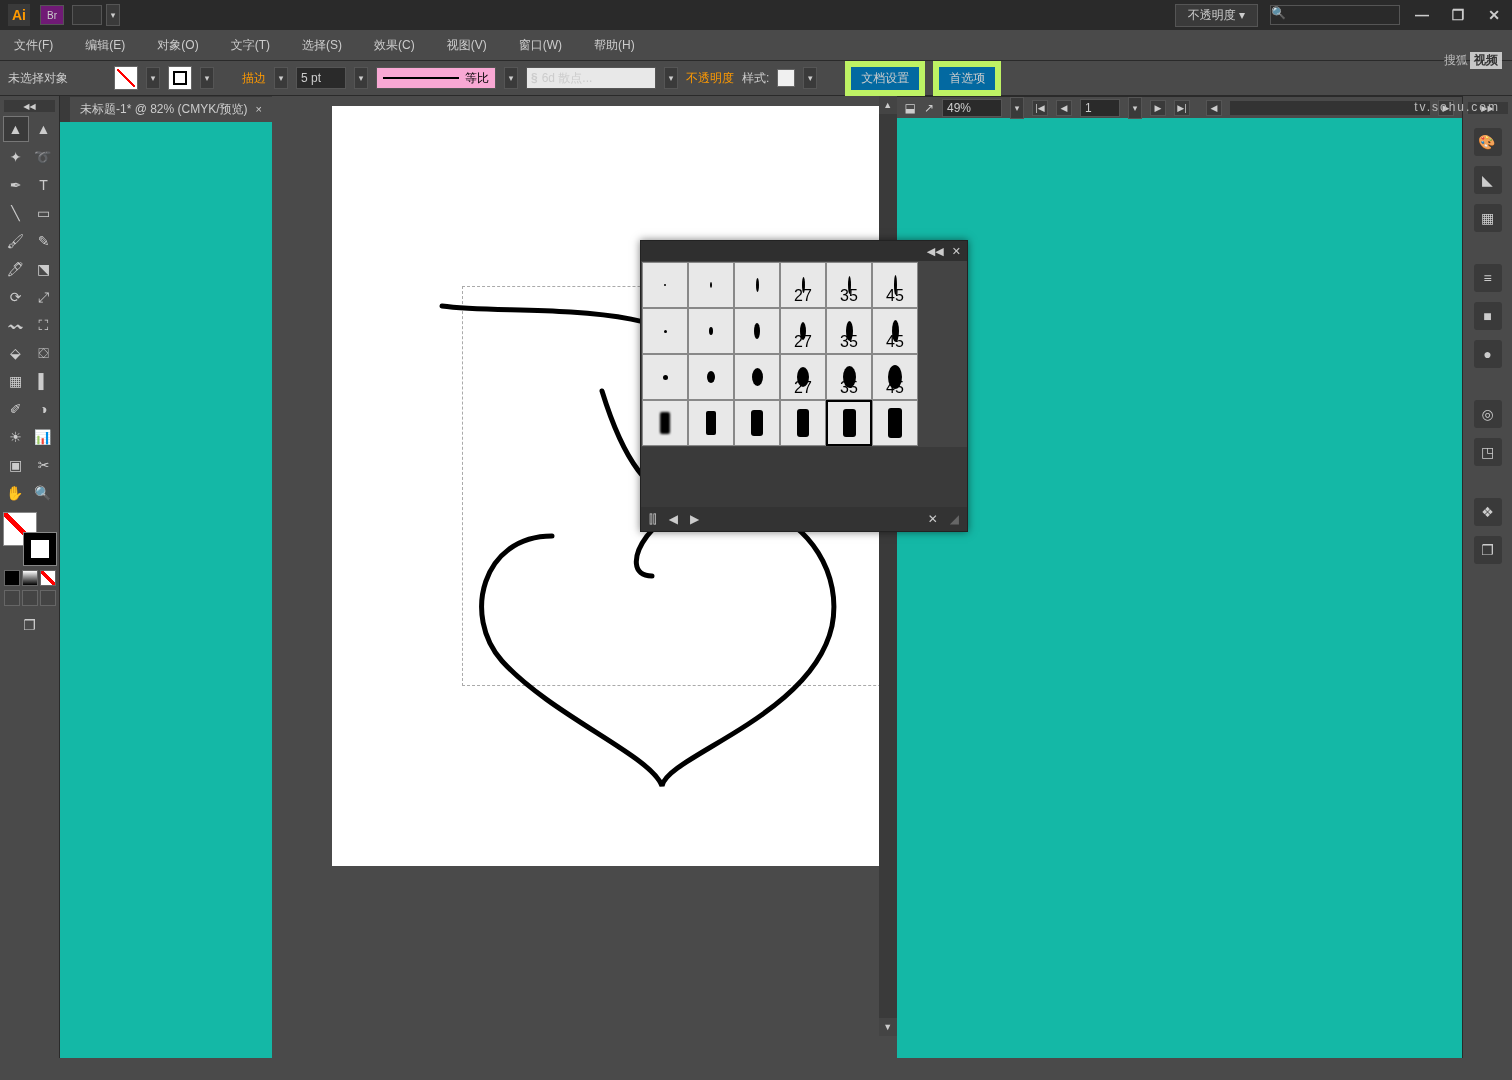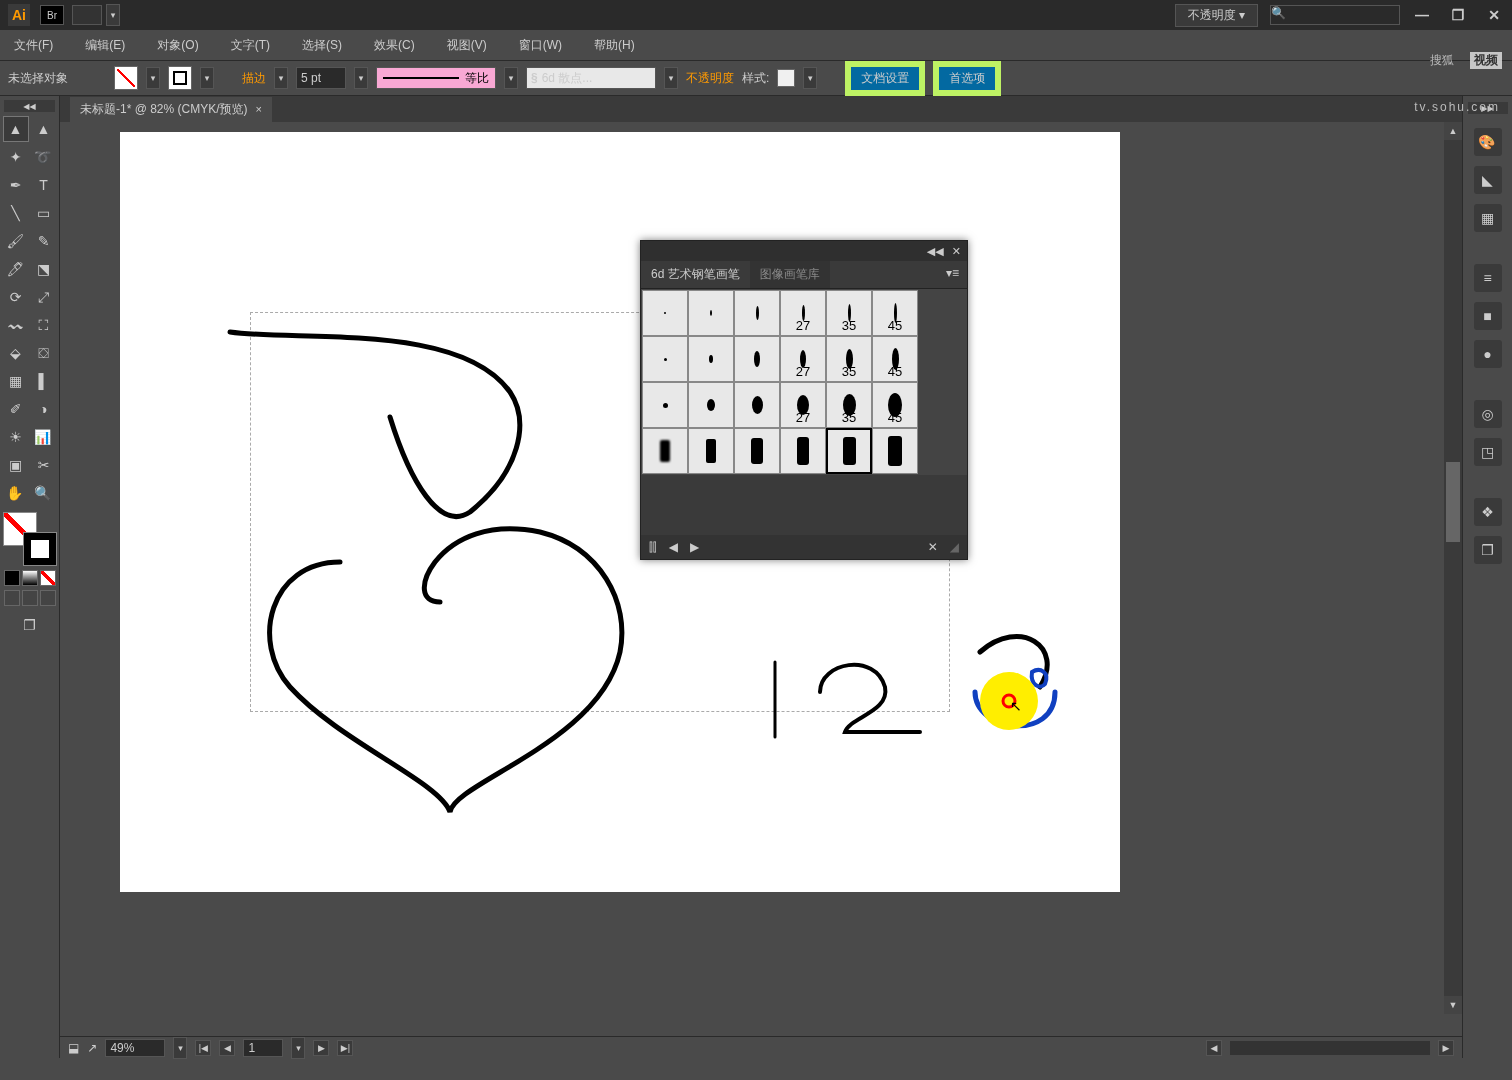--- a/index.html
+++ b/index.html
@@ -1,19 +1,19 @@
 <!DOCTYPE html>
 <html><head>
 <meta charset="utf-8">
 <style>
 *{box-sizing:border-box;margin:0;padding:0;font-family:"Microsoft YaHei",sans-serif;font-size:12px;color:#ccc}
 body{background:#4a4a4a;width:1512px;height:1080px;overflow:hidden;position:relative}
 .titlebar{height:30px;background:#2a2a2a;display:flex;align-items:center;padding:0 8px}
 .ai-logo{width:22px;height:22px;background:#3a3a3a;color:#ff9a00;font-weight:bold;display:flex;align-items:center;justify-content:center;font-size:14px;margin-right:10px}
-.br-btn{width:24px;height:20px;background:#000000;border:1px solid #555;display:flex;align-items:center;justify-content:center;font-size:10px;margin-right:8px}
+.br-btn{width:24px;height:20px;background:#701a75;border:1px solid #555;display:flex;align-items:center;justify-content:center;font-size:10px;margin-right:8px}
 .arrange-btn{width:30px;height:20px;background:#333;border:1px solid #555;margin-right:4px}
 .title-spacer{flex:1}
 .workspace-sel{padding:2px 12px;background:#3a3a3a;border:1px solid #555;margin-right:12px}
 .search-box{width:130px;height:20px;background:#2a2a2a;border:1px solid #555;margin-right:12px}
 .win-controls{display:flex;gap:16px}
 .win-btn{width:20px;height:14px;display:flex;align-items:center;justify-content:center;font-size:14px;font-weight:bold}
 .menubar{height:30px;background:#4a4a4a;display:flex;align-items:center;padding:0 8px;gap:20px}
 .menu-item{padding:4px 6px;cursor:pointer}
 .controlbar{height:36px;background:#4a4a4a;border-top:1px solid #2a2a2a;border-bottom:1px solid #2a2a2a;display:flex;align-items:center;padding:0 8px;gap:8px}
 .cb-label{white-space:nowrap}
@@ -36,21 +36,21 @@
 .tool-grid{display:grid;grid-template-columns:26px 26px;gap:2px}
 .tool{width:26px;height:26px;background:#4a4a4a;display:flex;align-items:center;justify-content:center;font-size:14px;cursor:pointer}
 .tool.sel{background:#3a3a3a;border:1px solid #777}
 .fill-stroke{position:relative;width:54px;height:54px;margin-top:6px}
 .fs-fill{position:absolute;width:34px;height:34px;background:#fff;border:1px solid #888;top:0;left:0}
 .fs-fill::after{content:"";position:absolute;inset:0;background:linear-gradient(to top right,transparent 45%,red 45%,red 55%,transparent 55%)}
 .fs-stroke{position:absolute;width:34px;height:34px;background:#000;border:1px solid #888;bottom:0;right:0}
 .fs-stroke::after{content:"";position:absolute;inset:7px;background:#fff}
 .color-row{display:flex;gap:2px;margin-top:4px}
 .mini-sw{width:16px;height:16px;border:1px solid #666}
-.docarea{flex:1;display:flex;flex-direction:column;background:#ffffff}
+.docarea{flex:1;display:flex;flex-direction:row;background:#14b8a6}
 .doctab-bar{height:26px;background:#3a3a3a;display:flex;align-items:center;padding-left:10px}
 .doctab{padding:4px 10px;background:#4a4a4a;display:flex;align-items:center;gap:8px}
 .doctab-close{font-size:11px}
 .canvas-wrap{flex:1;position:relative;overflow:hidden;background:#4a4a4a}
 .canvas{position:absolute;background:#fff;left:60px;top:10px;width:1000px;height:760px}
 .artboard-marquee{position:absolute;border:1px dashed #aaa;left:130px;top:180px;width:700px;height:400px}
 .statusbar{height:22px;background:#4a4a4a;border-top:1px solid #2a2a2a;display:flex;align-items:center;padding:0 8px;gap:8px}
 .sb-sel{width:60px;height:18px;background:#2a2a2a;border:1px solid #555;padding:0 4px;display:flex;align-items:center}
 .sb-nav{width:16px;height:16px;display:flex;align-items:center;justify-content:center;background:#3a3a3a;border:1px solid #555;font-size:9px}
 .right-dock{width:50px;background:#4a4a4a;border-left:1px solid #2a2a2a;padding:6px;display:flex;flex-direction:column;align-items:center;gap:10px}
@@ -63,24 +63,24 @@
 .panel-header{height:20px;background:#2f2f2f;display:flex;align-items:center;justify-content:flex-end;padding:0 6px;gap:8px}
 .panel-x{font-size:11px;cursor:pointer}
 .panel-tabs{display:flex;border-bottom:1px solid #222}
 .panel-tab{padding:5px 10px;background:#3a3a3a;font-size:12px}
 .panel-tab.inactive{color:#888;background:#333}
 .panel-menu{margin-left:auto;padding:5px 8px}
 .brush-grid{display:grid;grid-template-columns:repeat(6,46px);grid-auto-rows:46px;gap:0;background:#444;padding:1px}
 .brush-cell{background:#e8e8e8;border:1px solid #888;display:flex;flex-direction:column;align-items:center;justify-content:center;position:relative}
 .brush-cell.sel{border:2px solid #000}
 .brush-dot{width:4px;height:8px;background:#000;border-radius:50%}
-.brush-cell .lbl{position:absolute;bottom:2px;font-size:13px;color:#000}
+.brush-cell .lbl{position:absolute;bottom:2px;font-size:16px;color:#000}
 .panel-footer{height:24px;background:#333;display:flex;align-items:center;padding:0 8px;gap:12px}
 .drawing{position:absolute;inset:0}
-.watermark{position:absolute;right:10px;top:52px;font-size:22px;color:#ddd;opacity:.85;display:flex;align-items:center;gap:16px}
+.watermark{position:absolute;right:10px;top:52px;font-size:22px;color:#ddd;opacity:.85;display:flex;align-items:center;gap:2px}
 .watermark .box{background:#ddd;color:#333;padding:0 4px;font-weight:bold}
 .cursor-hl{position:absolute;width:58px;height:58px;background:#ffee00;border-radius:50%}
 </style>
 </head>
 <body>
 
 <div class="titlebar">
   <div class="ai-logo">Ai</div>
   <div class="br-btn">Br</div>
   <div class="arrange-btn"></div>
@@ -257,25 +257,20 @@
     <div class="dock-icon">❖</div>
     <div class="dock-icon">❐</div>
   </div>
 </div>
 
 <div class="panel" style="left:640px;top:240px;width:328px">
   <div class="panel-header">
     <span class="panel-x">◀◀</span>
     <span class="panel-x">✕</span>
   </div>
-  <div class="panel-tabs">
-    <div class="panel-tab">6d 艺术钢笔画笔</div>
-    <div class="panel-tab inactive">图像画笔库</div>
-    <div class="panel-menu">▾≡</div>
-  </div>
   <div class="brush-grid">
     <div class="brush-cell">
         <div class="brush-dot" style="width:2px;height:2px"></div>
       </div>
     <div class="brush-cell">
         <div class="brush-dot" style="width:2px;height:6px"></div>
       </div>
     <div class="brush-cell">
         <div class="brush-dot" style="width:3px;height:14px"></div>
       </div>

